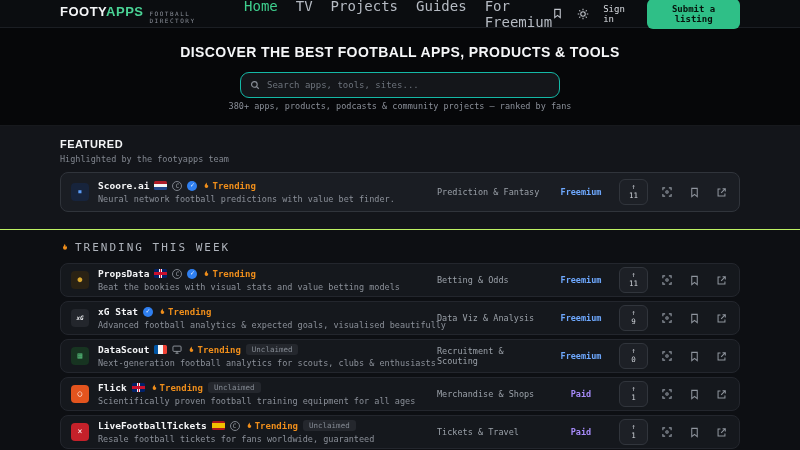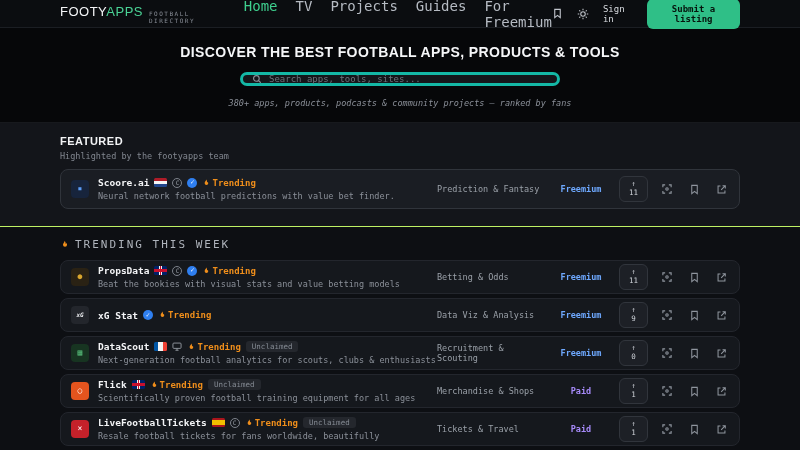--- a/index.html
+++ b/index.html
@@ -8,42 +8,42 @@
     background:#0d0f13;
     font-family:"DejaVu Sans Mono","Liberation Mono",monospace;
     color:#e6e8eb;
   }
   .container { width:680px; margin:0 auto; }
 
   
   .topbar { height:28px; background:#0b0d10; border-bottom:1px solid #1b1e23; }
   .topbar .container { height:100%; display:flex; align-items:center; }
   .logo { display:flex; align-items:baseline; gap:6px; cursor:pointer; }
-  .logo-main { font-family:"Liberation Sans",sans-serif; font-weight:400; font-size:13px; letter-spacing:.5px; color:#f4f5f7; }
+  .logo-main { font-family:"Liberation Sans",sans-serif; font-weight:700; font-size:13px; letter-spacing:.5px; color:#f4f5f7; }
   .logo-main .green { color:#4ad295; }
   .logo-tag { font-size:6px; letter-spacing:1.5px; color:#8a8f98; }
   nav { display:flex; gap:18px; margin-left:28px; }
   .nav-item { font-size:14px; color:#b6bbc3; cursor:pointer; }
   .nav-item.active { color:#3ecf8e; }
   .topbar-right { margin-left:auto; display:flex; align-items:center; gap:14px; }
   .icon-plain { width:14px; height:14px; display:flex; align-items:center; justify-content:center; cursor:pointer; }
   .icon-plain svg { stroke:#c2c6cd; }
   .signin { font-size:9px; color:#dadde2; cursor:pointer; }
   .submit-btn { background:#2fbf87; color:#06130c; border:none; border-radius:6px;
     font-family:inherit; font-size:9px; font-weight:700; padding:5px 12px; cursor:pointer; }
 
   
   .hero { background:#060709; padding:16px 0 14px; text-align:center; border-bottom:1px solid #17191d; }
   .hero-title { font-family:Liberation Sans, sans-serif; font-weight:700; font-size:14px; letter-spacing:.4px; color:#f5f6f8; }
-  .search-wrap { width:320px; height:14px; margin:12px auto 0; background:#14161a; border:3px solid #14b8a6;
+  .search-wrap { width:320px; height:26px; margin:12px auto 0; background:#14161a; border:1px solid #14b8a6;
     border-radius:9px; display:flex; align-items:center; padding:0 9px; gap:7px; }
   .search-wrap input { flex:1; background:transparent; border:none; outline:none; color:#cfd3d9;
     font-family:inherit; font-size:9px; }
   .search-wrap input::placeholder { color:#6d737c; }
-  .hero-sub { margin-top:12px; font-size:8.5px; color:#8a8f98;font-style:italic; }
+  .hero-sub { margin-top:3px; font-size:8.5px; color:#8a8f98; }
 
   
   .featured-band { background:#13151a; border-bottom:1px solid #bef264; padding:12px 0 13px; }
   .section-title { font-family:"Liberation Sans",sans-serif; font-weight:700; font-size:11px; letter-spacing:.5px; color:#f2f3f5; }
   .section-sub { font-size:8.5px; color:#828790; margin-top:4px; }
   .featured-mount { margin-top:8px; }
   .featured-mount .listing-card { height:40px; background:#1a1d23; border-color:#30343b; }
 
   
   .trending-section { padding:11px 0 8px; }
@@ -271,20 +271,21 @@
 
           <span class="verified">✓</span>
           <span class="trending-badge">
             <svg width="8" height="10" viewBox="0 0 16 16">
                     <path fill="#ef8e1b" d="M8.2 1.2c.3 2.6-2.9 4-2.9 7.4a3.6 3.6 0 007.2 0c0-1.3-.5-2.4-1.1-3.3-.2.9-.7 1.5-1.4 1.6.4-1.9-.6-4.3-1.8-5.7z"></path>
                   </svg>
             <span class="t-label">Trending</span>
           </span>
 
         </div>
+        <div class="listing-desc">Advanced football analytics &amp; expected goals, visualised beautifully</div>
       </div>
     </div>
     <div class="listing-right">
       <span class="listing-category">Data Viz &amp; Analysis</span>
       <span class="listing-pricing freemium">Freemium</span>
       <button class="vote-box">
         <span class="arrow">↑</span>
         <span class="vote-count">9</span>
       </button>
       <button class="icon-btn">
@@ -416,21 +417,21 @@
           <span class="claimed">C</span>
 
           <span class="trending-badge">
             <svg width="8" height="10" viewBox="0 0 16 16">
                     <path fill="#ef8e1b" d="M8.2 1.2c.3 2.6-2.9 4-2.9 7.4a3.6 3.6 0 007.2 0c0-1.3-.5-2.4-1.1-3.3-.2.9-.7 1.5-1.4 1.6.4-1.9-.6-4.3-1.8-5.7z"></path>
                   </svg>
             <span class="t-label">Trending</span>
           </span>
           <span class="unclaimed-badge">Unclaimed</span>
         </div>
-        <div class="listing-desc">Resale football tickets for fans worldwide, beautifully</div>
+        <div class="listing-desc">Resale football tickets for fans worldwide, guaranteed</div>
       </div>
     </div>
     <div class="listing-right">
       <span class="listing-category">Tickets &amp; Travel</span>
       <span class="listing-pricing paid">Paid</span>
       <button class="vote-box">
         <span class="arrow">↑</span>
         <span class="vote-count">1</span>
       </button>
       <button class="icon-btn">

